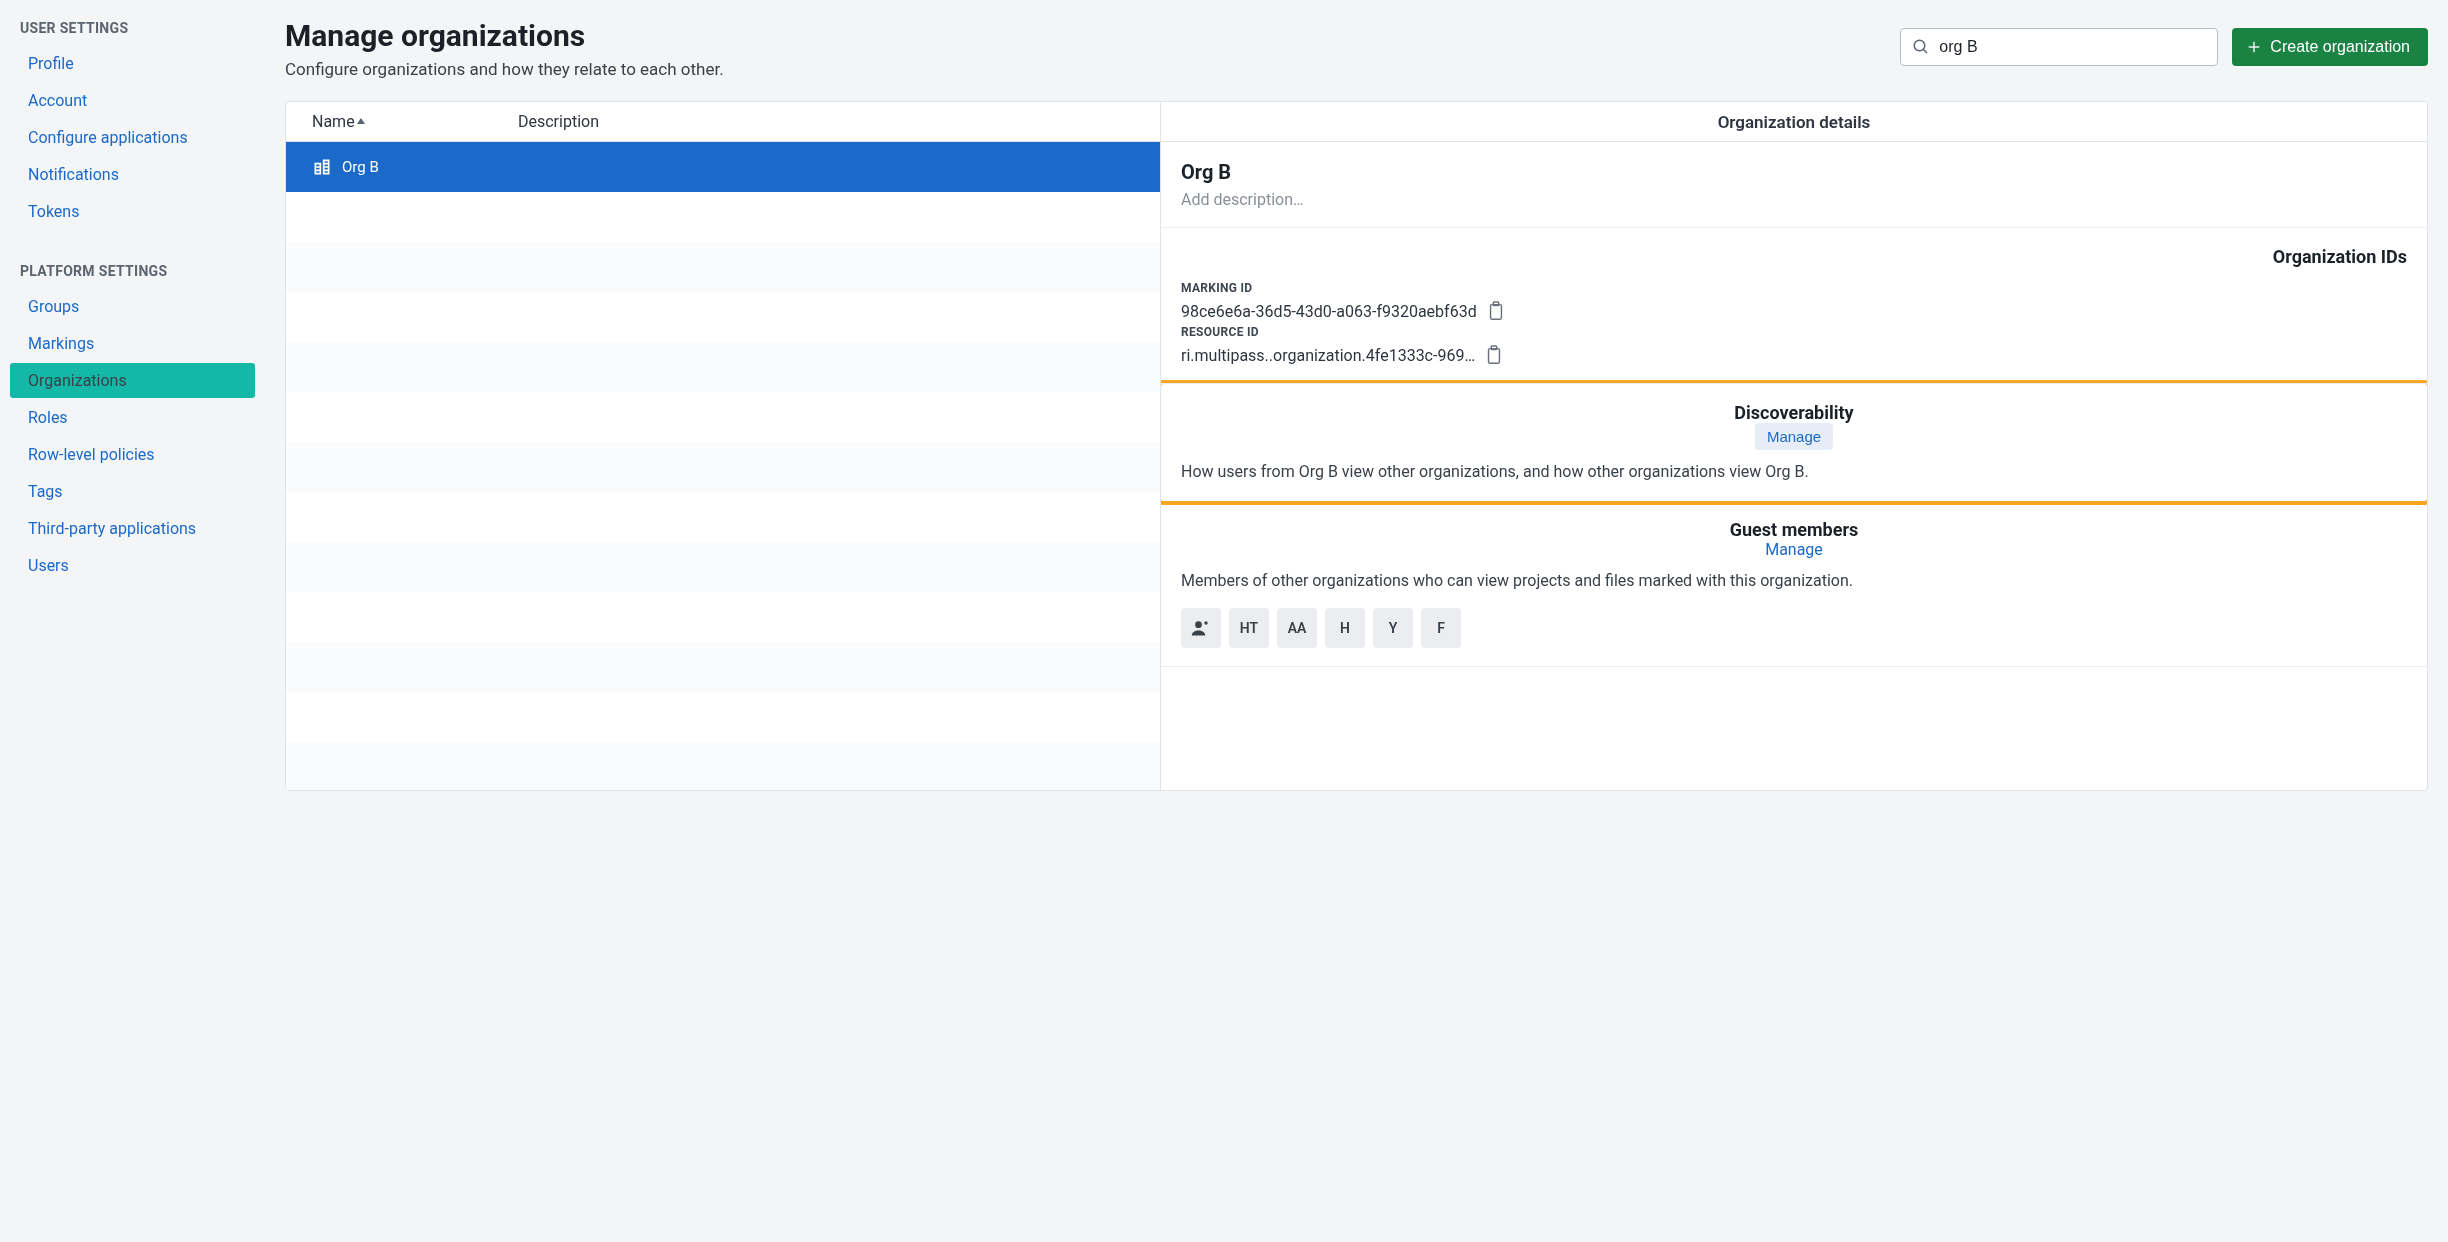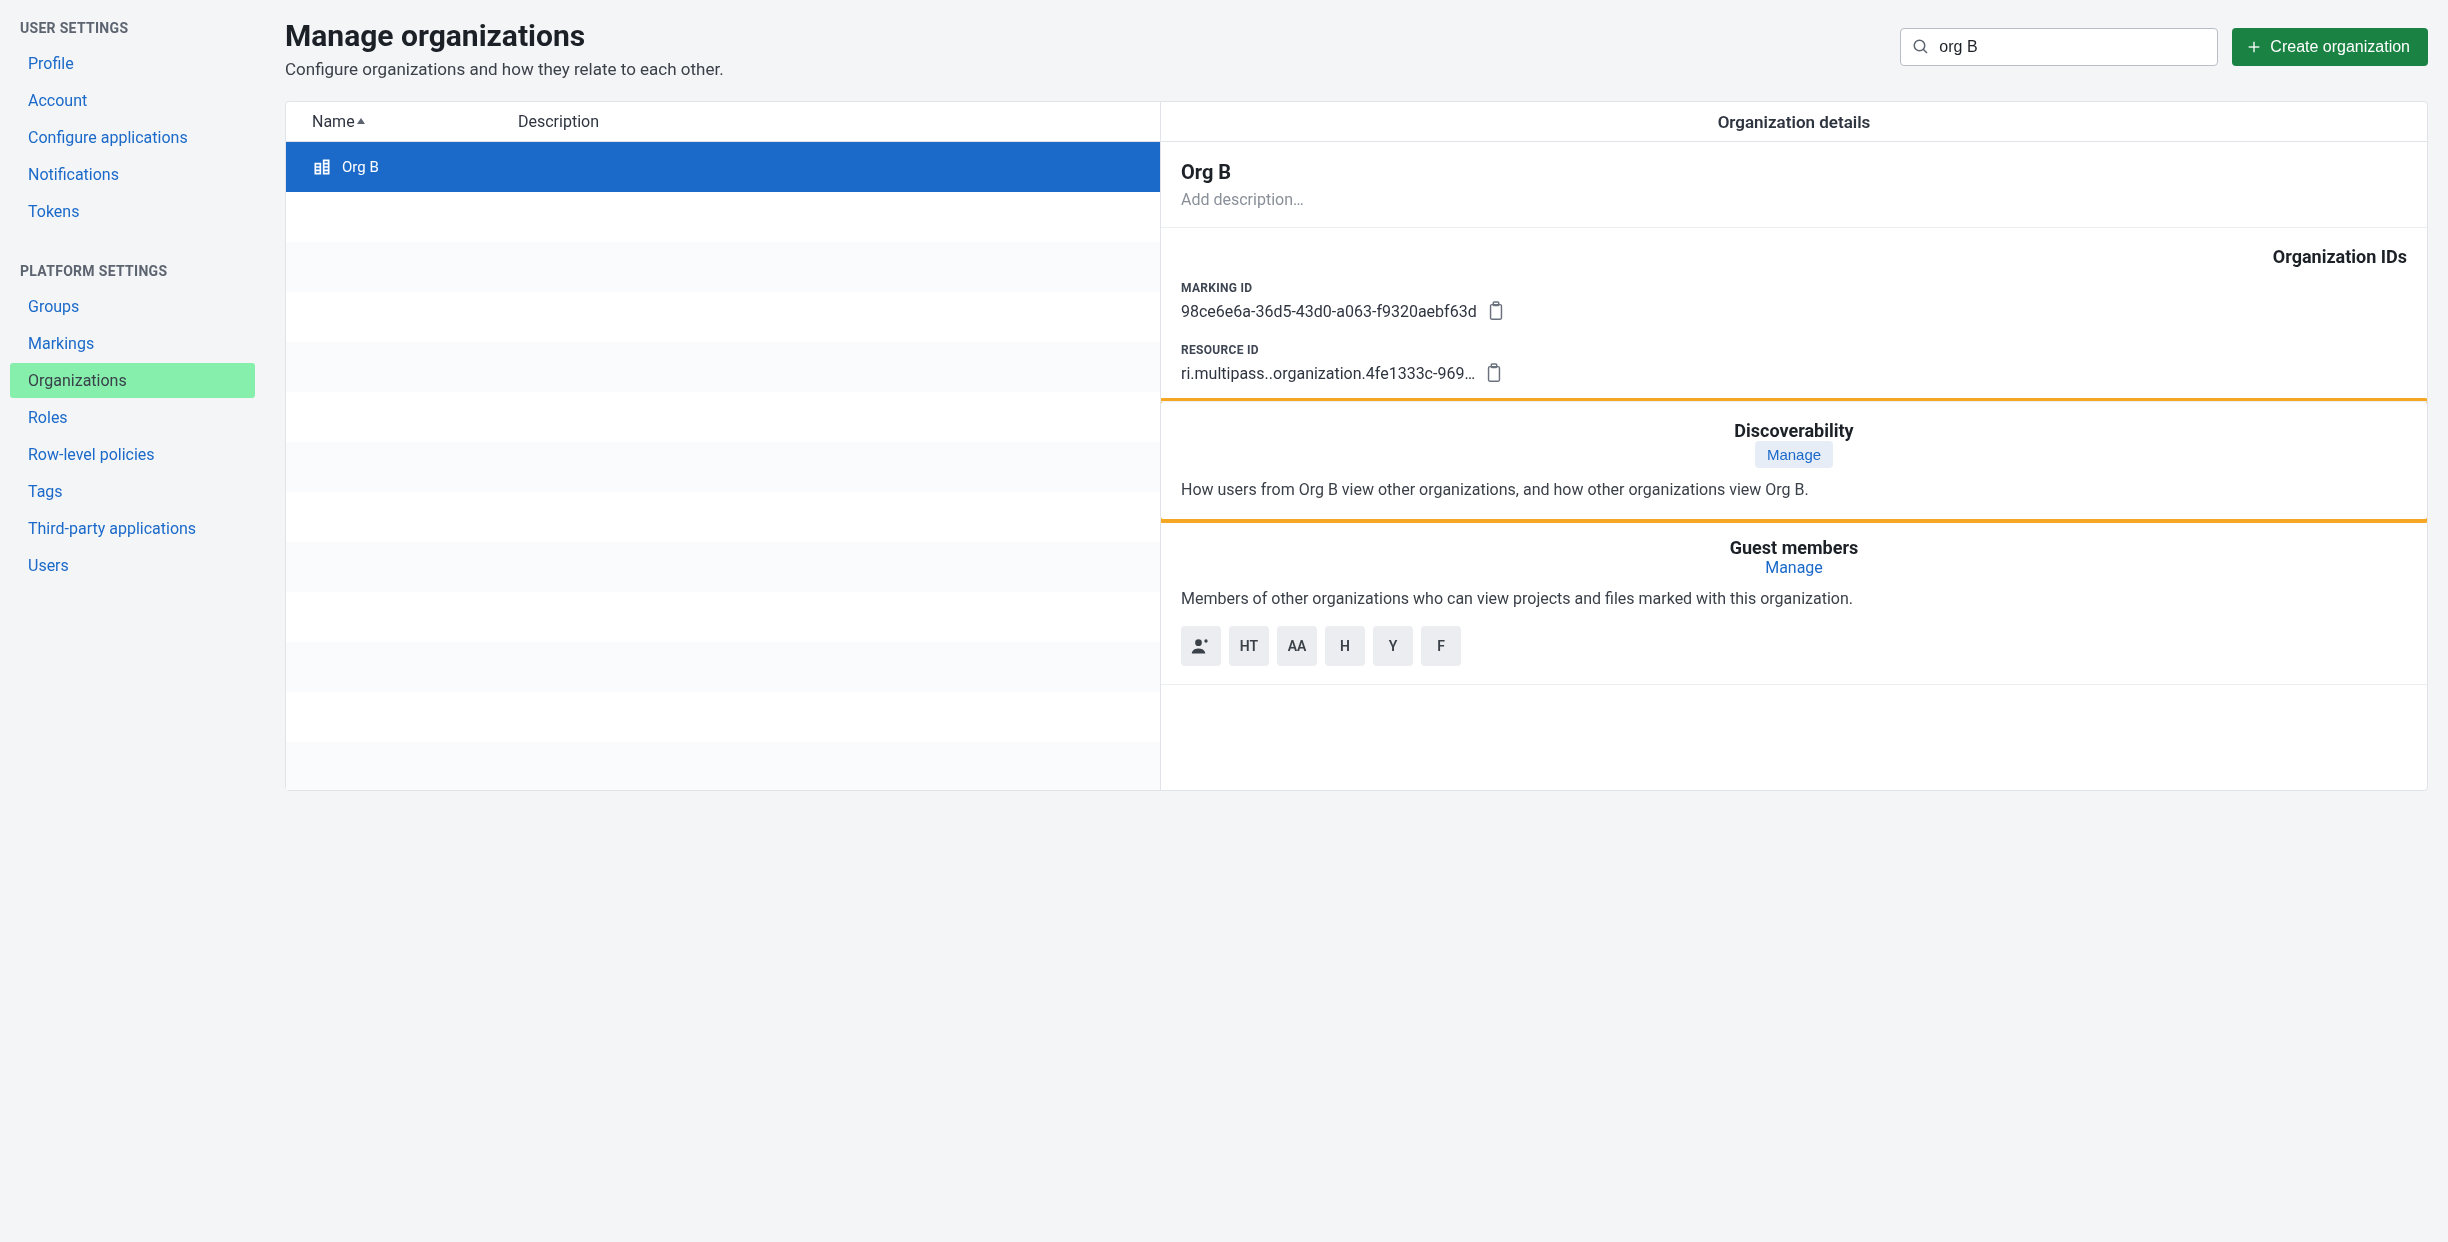--- a/index.html
+++ b/index.html
@@ -30,21 +30,21 @@
     .side-item {
       display: block;
       padding: 8px 18px;
       color: #1b6ac9;
       font-size: 16px;
       border-radius: 3px;
       cursor: pointer;
       margin-bottom: 2px;
     }
     .side-item.active {
-      background: #86efac;
+      background: #14b8a6;
       color: #394049;
     }
     .side-gap { height: 26px; }
     
     .main {
       flex: 1;
       padding: 18px 20px 0 20px;
       display: flex;
       flex-direction: column;
       background: #f4f5f7;
@@ -162,21 +162,21 @@
     .details-body { padding:0; overflow:auto; }
     .block {
       padding: 18px 20px;
       border-bottom:1px solid #eceef1;
       position:relative;
     }
     .org-name { font-size:20px; font-weight:700; margin-bottom:6px; }
     .placeholder { color:#8a9099; font-size:16px; }
     .ids-title { font-size:18px; font-weight:700; margin-bottom:14px;text-align:right; }
     .id-label { font-size:12px; font-weight:700; letter-spacing:.3px; color:#3e4653; margin-bottom:6px; }
-    .id-row { display:flex; align-items:center; gap:10px; margin-bottom:22px; }
+    .id-row { display:flex; align-items:center; gap:10px; margin-bottom:4px; }
     .id-val { font-size:16px; color:#2f3540; max-width:310px; overflow:hidden; text-overflow:ellipsis; white-space:nowrap; }
     .copy-icon { width:18px; height:20px; cursor:pointer; }
     .copy-icon rect { fill:none; stroke:#6a717c; stroke-width:1.6; }
     .section-row { display:flex; align-items:center; justify-content:space-between; margin-bottom:10px;flex-direction:column; }
     .section-title { font-size:18px; font-weight:700; }
     .manage-btn {
       border:none; background:#e7edf6; color:#1b6ac9;
       padding:5px 12px; border-radius:4px; font-size:15px; cursor:pointer;
     }
     .manage-link { color:#1b6ac9; font-size:16px; cursor:pointer; }

